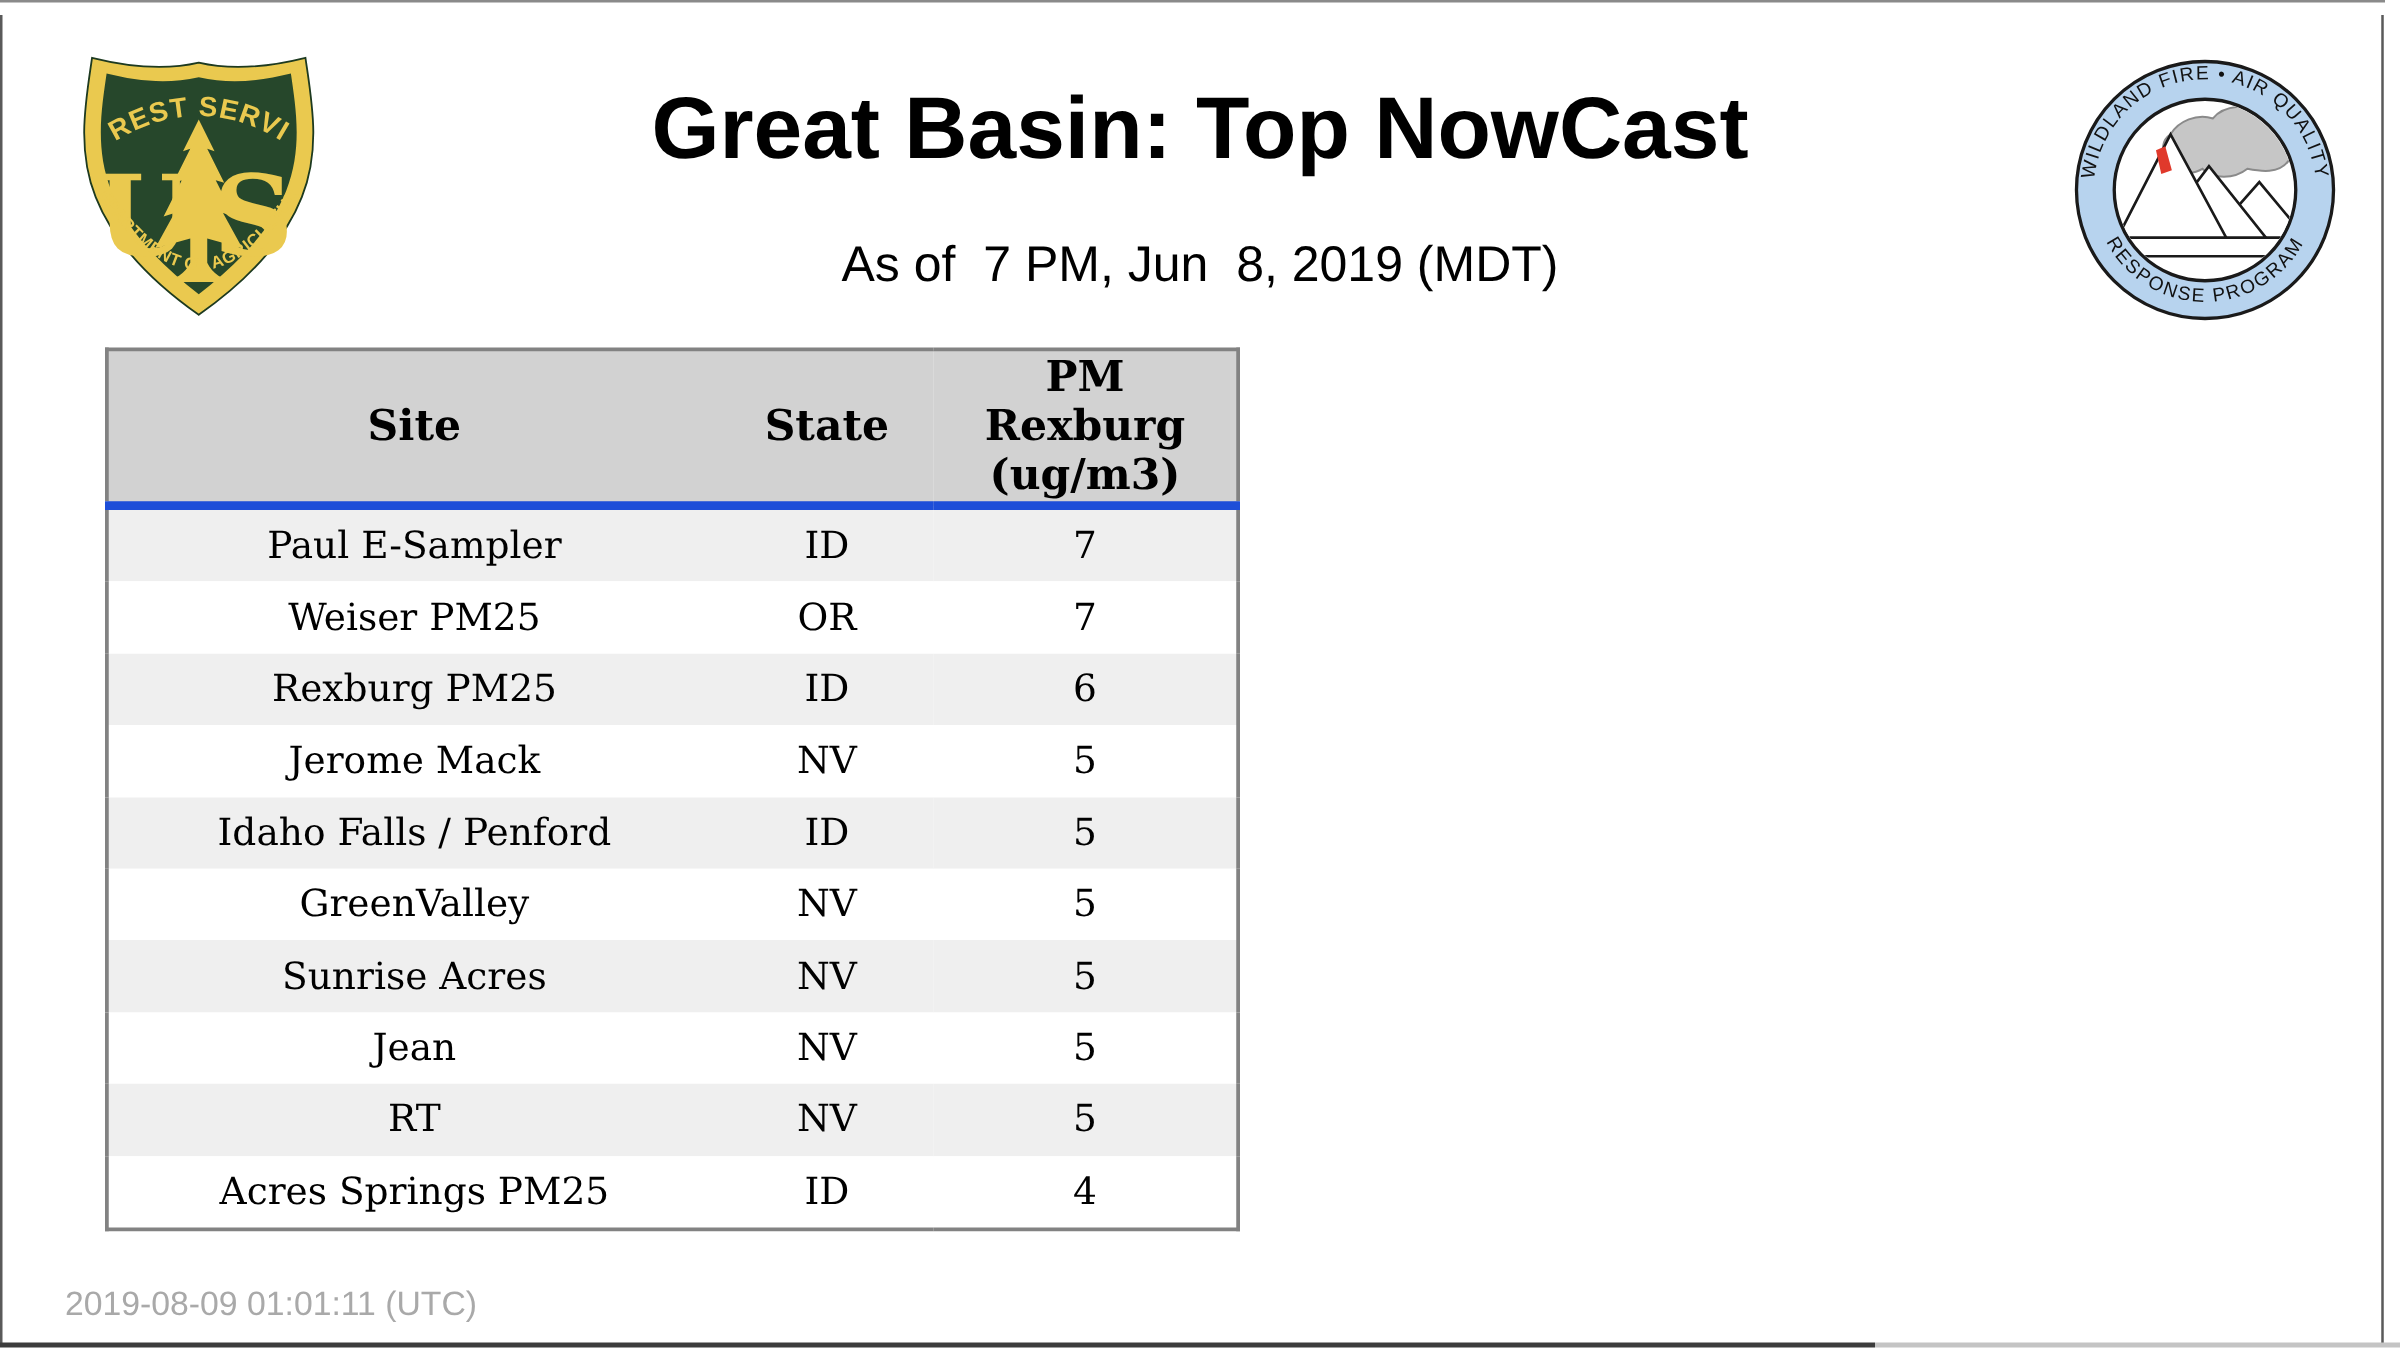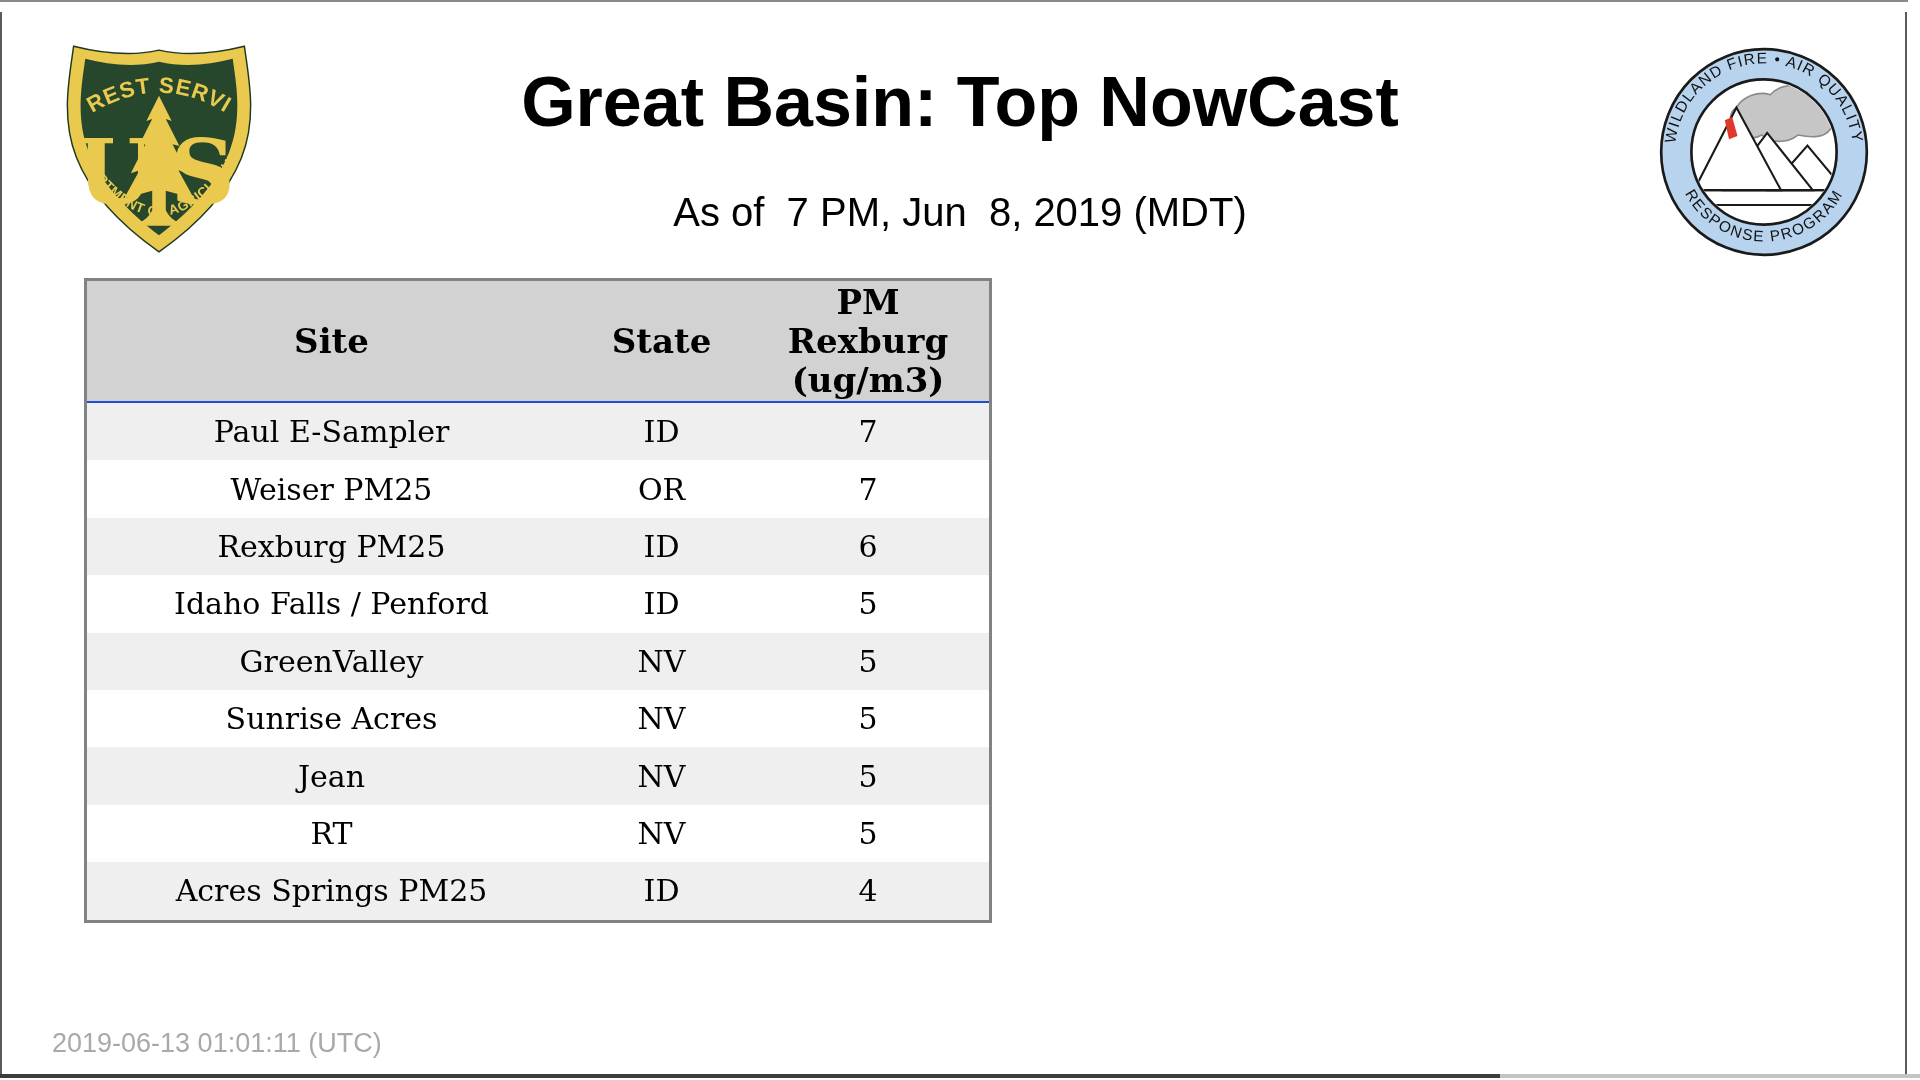--- a/index.html
+++ b/index.html
@@ -24,21 +24,21 @@
 
   .timestamp{position:absolute;left:52px;top:1028px;font-size:27px;color:#a9a9a9;
     z-index:1;white-space:pre;}
 
   .table-wrap{position:absolute;left:84px;top:278px;z-index:2;}
   table.nowcast{border-collapse:collapse;width:908px;
     border:3px solid #828282;font-family:"DejaVu Serif","Liberation Serif",serif;}
   table.nowcast thead th{
     background:#d2d2d2;font-weight:bold;font-size:34px;line-height:39px;
     height:120px;vertical-align:middle;text-align:center;
-    border-bottom:2px solid #1d4ed8;padding:0;}
+    border-bottom:7px solid #1d4ed8;padding:0;}
   table.nowcast tbody td{
     font-size:30px;text-align:center;height:57.4px;padding:0;vertical-align:middle;}
   table.nowcast tbody tr:nth-child(odd){background:#efefef;}
   table.nowcast tbody tr:nth-child(even){background:#ffffff;}
   .pm-line{display:block;}
 </style>
 </head>
 <body>
 
 <div class="frame-top"></div>
@@ -94,21 +94,21 @@
     <line x1="30" y1="150" x2="170" y2="150" stroke="#1a1a1a" stroke-width="2"></line>
   </g>
   <text font-family="Liberation Sans,sans-serif" font-size="14.5" fill="#111" letter-spacing="1.2">
     <textPath href="#wfaqrp-top-arc" startOffset="50%" text-anchor="middle">WILDLAND FIRE • AIR QUALITY</textPath>
   </text>
   <text font-family="Liberation Sans,sans-serif" font-size="14.5" fill="#111" letter-spacing="1.5">
     <textPath href="#wfaqrp-bottom-arc" startOffset="50%" text-anchor="middle">RESPONSE PROGRAM</textPath>
   </text>
 </svg>
 
-<div class="timestamp">2019-06-13 01:01:11 (UTC)</div>
+<div class="timestamp">2019-08-09 01:01:11 (UTC)</div>
 
 <div class="table-wrap">
   <table class="nowcast">
     <colgroup>
       <col style="width:54.2%">
         <col style="width:18.9%">
         <col style="width:26.9%">
     </colgroup>
     <thead>
       <tr>
@@ -131,20 +131,25 @@
         <td>Weiser PM25</td>
         <td>OR</td>
         <td>7</td>
       </tr>
       <tr>
         <td>Rexburg PM25</td>
         <td>ID</td>
         <td>6</td>
       </tr>
       <tr>
+        <td>Jerome Mack</td>
+        <td>NV</td>
+        <td>5</td>
+      </tr>
+      <tr>
         <td>Idaho Falls / Penford</td>
         <td>ID</td>
         <td>5</td>
       </tr>
       <tr>
         <td>GreenValley</td>
         <td>NV</td>
         <td>5</td>
       </tr>
       <tr>

